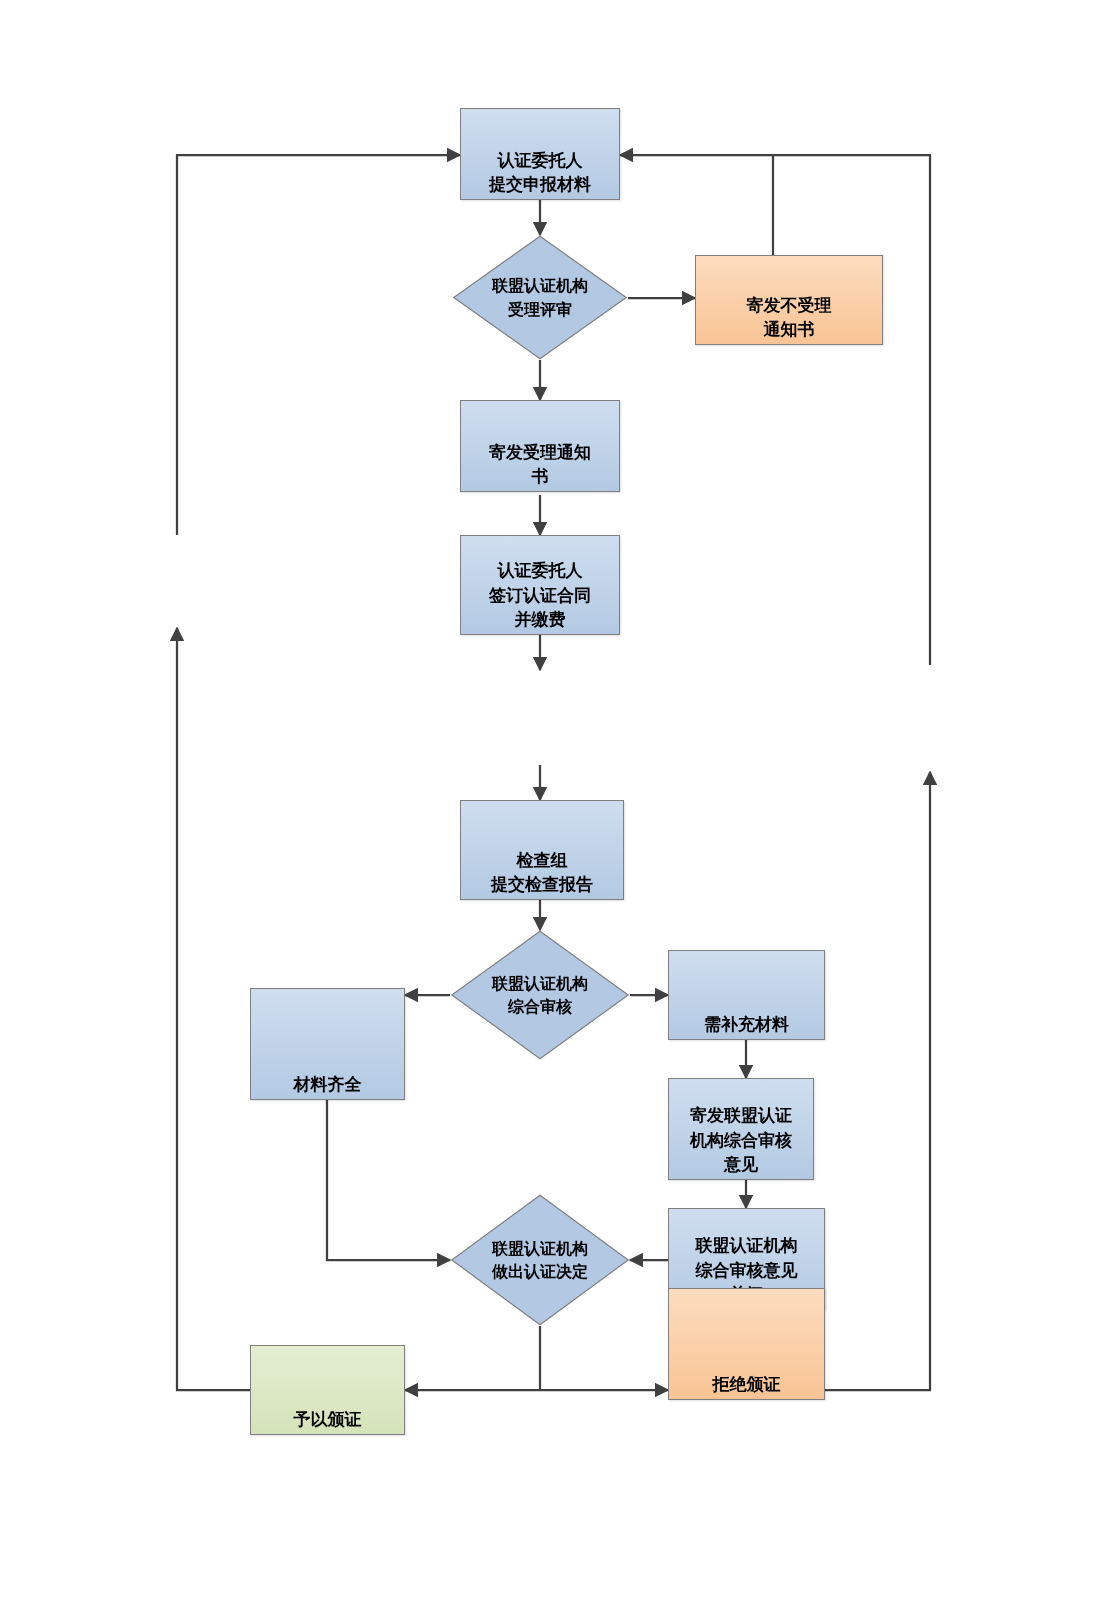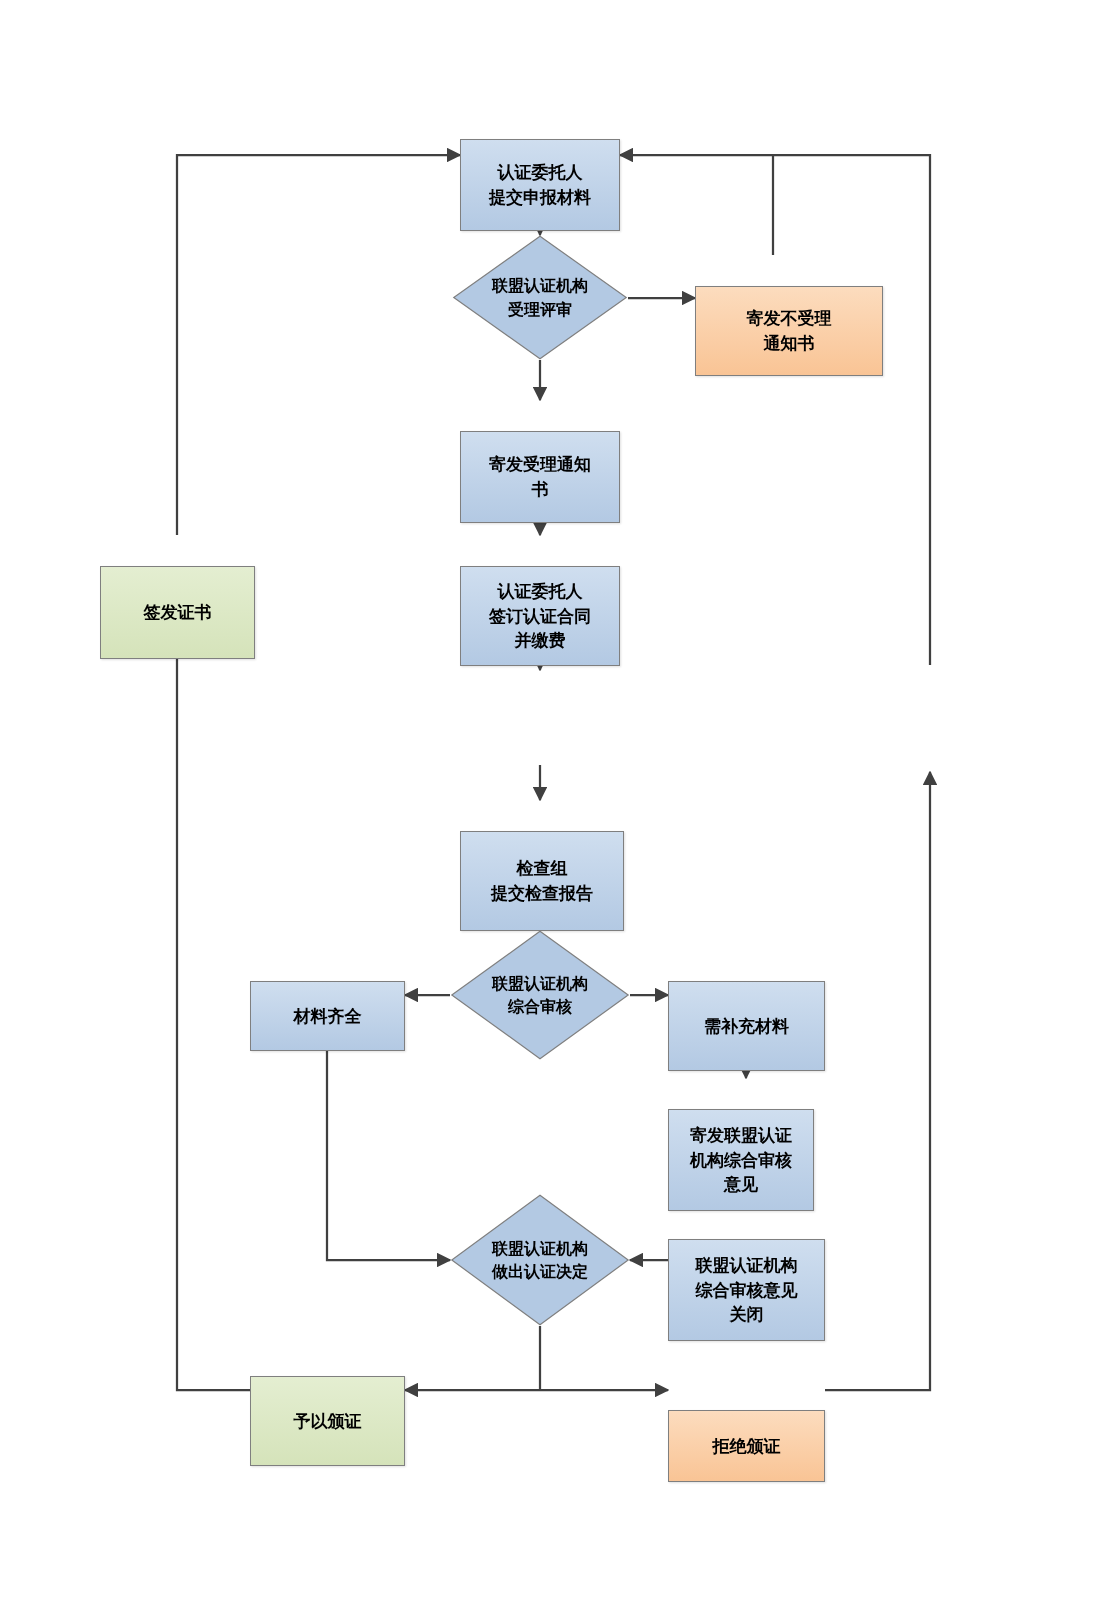--- a/index.html
+++ b/index.html
@@ -34,26 +34,25 @@
   .wire {
     fill: none;
     stroke: var(--connector);
     stroke-width: 2.25;
   }
   #arrowhead path { fill: var(--connector); }
   .node {
     position: absolute;
     z-index: 2;
     display: flex;
-    align-items: center;
+    align-items: flex-end;
     justify-content: center;
     text-align: center;
     border: 1px solid var(--node-border);
     box-shadow: 1px 1px 2px rgba(0,0,0,0.12);
-    margin-top: 31px;
   }
   .node.blue   { background: linear-gradient(180deg, var(--blue-fill-light), var(--blue-fill)); }
   .node.orange { background: linear-gradient(180deg, var(--orange-fill-light), var(--orange-fill)); }
   .node.green  { background: linear-gradient(180deg, var(--green-fill-light), var(--green-fill)); }
   .dnode {
     position: absolute;
     z-index: 2;
     display: flex;
     align-items: center;
     justify-content: center;
@@ -152,21 +151,21 @@
   </div>
 
   <div class="dnode" style="left:450px;top:930px;width:180px;height:130px">
     <svg class="dshape" viewBox="0 0 100 100" preserveAspectRatio="none">
         <polygon points="50,1 99,50 50,99 1,50"></polygon>
       </svg>
     <span class="label">联盟认证机构
 综合审核</span>
   </div>
 
-  <div class="node blue" style="left:250px;top:950px;width:155px;height:70px">
+  <div class="node blue" style="left:250px;top:988px;width:155px;height:112px">
     <span class="label">材料齐全</span>
   </div>
 
   <div class="node blue" style="left:668px;top:950px;width:157px;height:90px">
     <span class="label">需补充材料</span>
   </div>
 
   <div class="node blue" style="left:668px;top:1078px;width:146px;height:102px">
     <span class="label">寄发联盟认证
 机构综合审核
@@ -184,22 +183,19 @@
         <polygon points="50,1 99,50 50,99 1,50"></polygon>
       </svg>
     <span class="label">联盟认证机构
 做出认证决定</span>
   </div>
 
   <div class="node green" style="left:250px;top:1345px;width:155px;height:90px">
     <span class="label">予以颁证</span>
   </div>
 
-  <div class="node orange" style="left:668px;top:1379px;width:157px;height:72px">
+  <div class="node orange" style="left:668px;top:1288px;width:157px;height:112px">
     <span class="label">拒绝颁证</span>
   </div>
 
-  <div class="node green" style="left:100px;top:535px;width:155px;height:93px">
-    <span class="label">签发证书</span>
-  </div>
 
 
 </div>
 
 </body></html>

